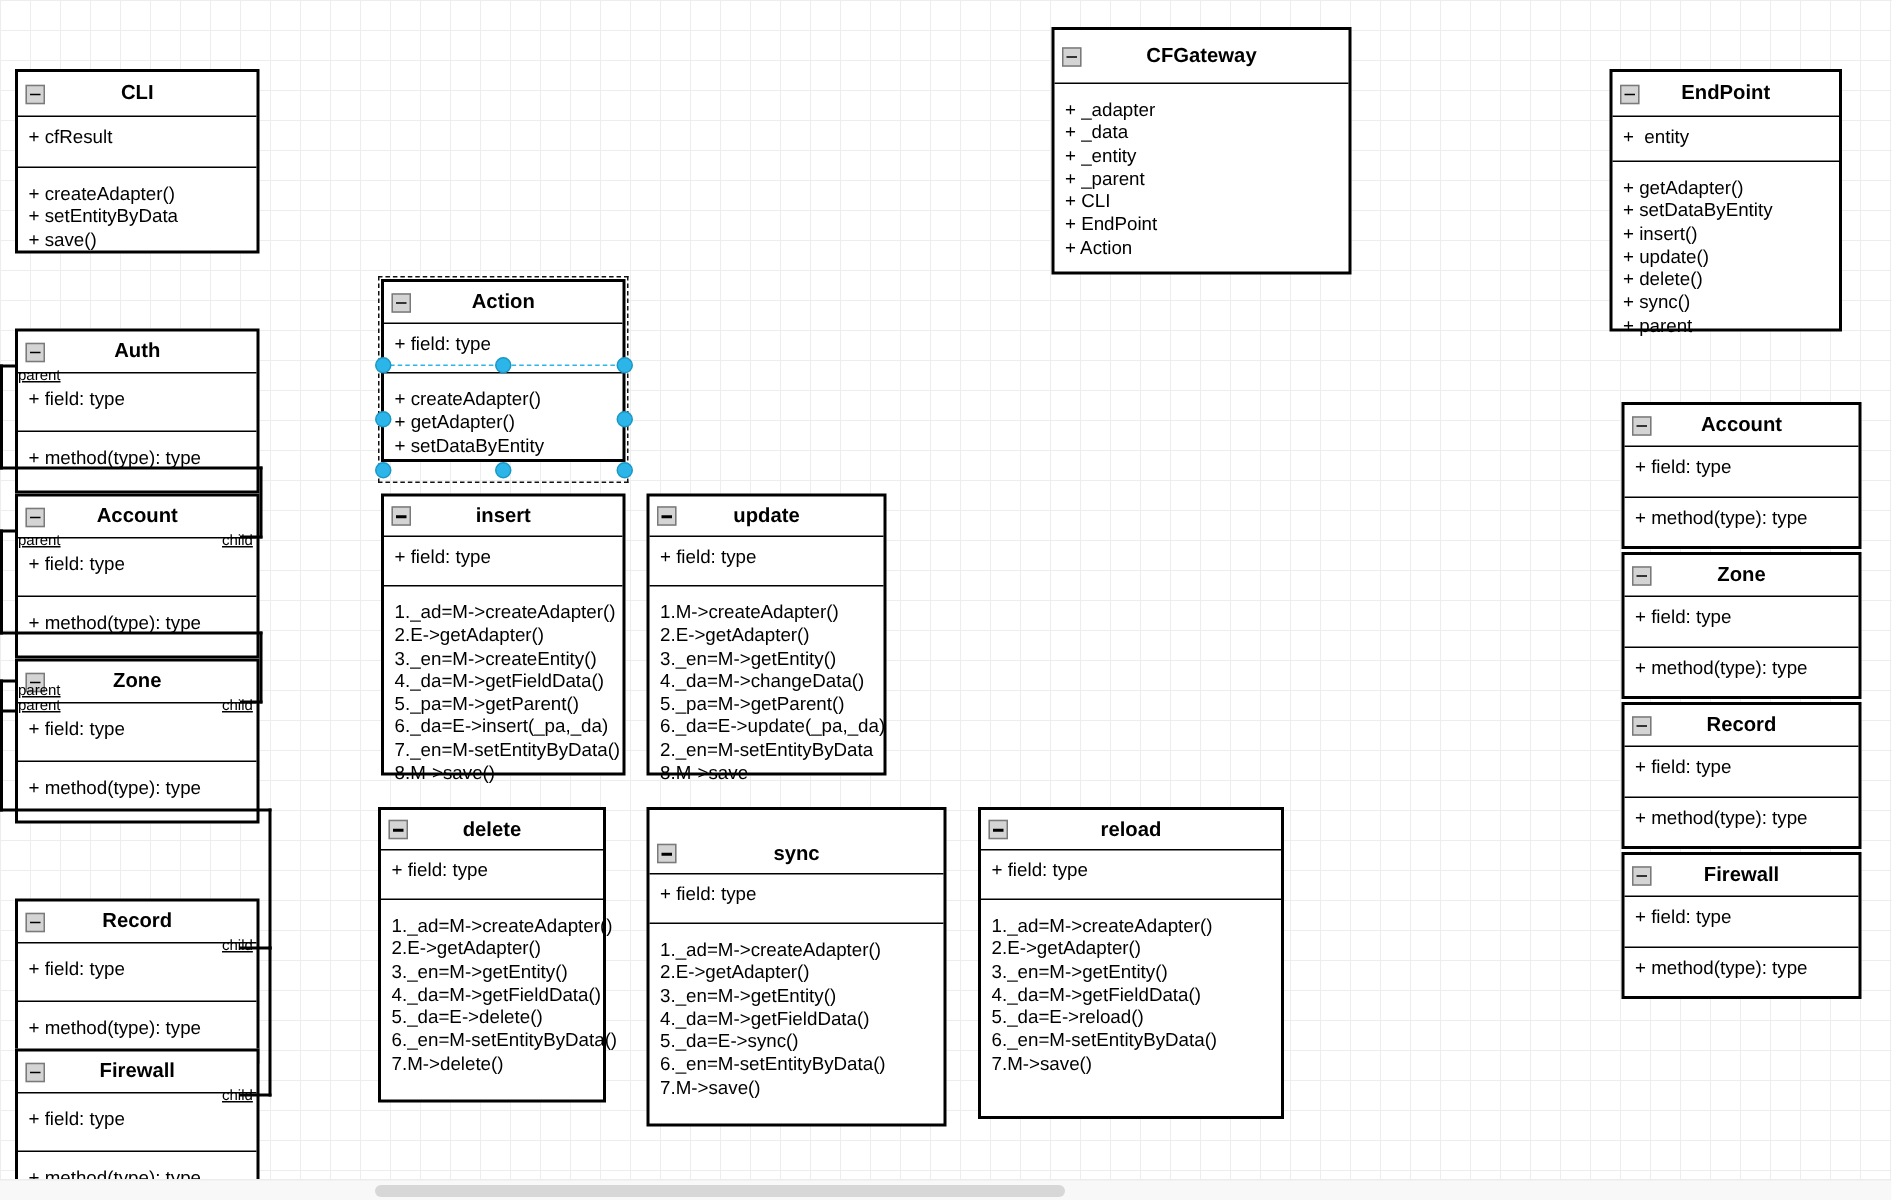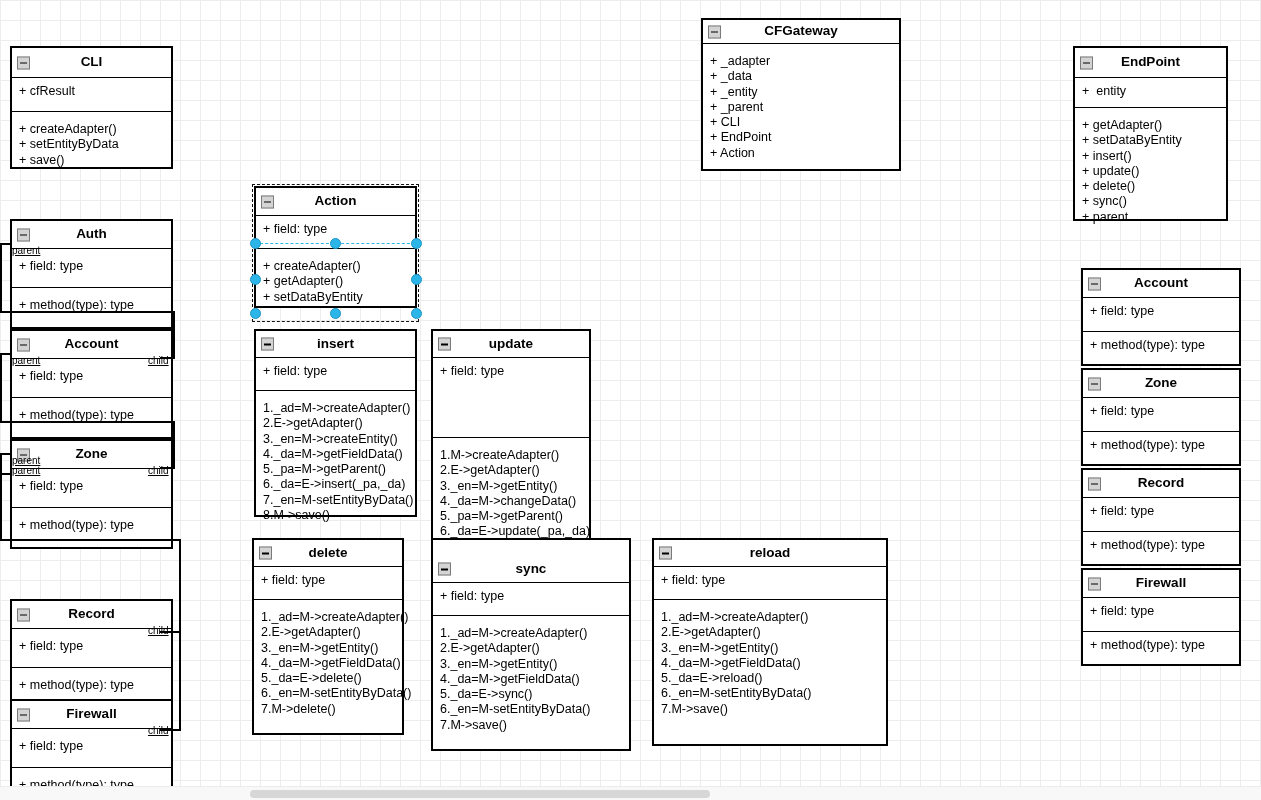--- a/index.html
+++ b/index.html
@@ -256,21 +256,21 @@
         </div>
       </div>
       <div class="uml" style="left: 431px; top: 329px; width: 160px;">
         <div class="uml-title" style="height: 27px;">
           <span class="collapse-icon"></span>
           <span>update</span>
         </div>
         <div class="uml-sec" style="height: 32px;">
           <div class="row">+ field: type</div>
         </div>
-        <div class="uml-sec pad-top" style="height: 125px; margin-top: 47px;">
+        <div class="uml-sec pad-top" style="height: 125px;">
           <div class="row">1.M-&gt;createAdapter()</div>
           <div class="row">2.E-&gt;getAdapter()</div>
           <div class="row">3._en=M-&gt;getEntity()</div>
           <div class="row">4._da=M-&gt;changeData()</div>
           <div class="row">5._pa=M-&gt;getParent()</div>
           <div class="row">6._da=E-&gt;update(_pa,_da)</div>
           <div class="row">2._en=M-setEntityByData</div>
           <div class="row">8.M-&gt;save</div>
         </div>
       </div>
@@ -303,40 +303,40 @@
         <div class="uml-sec pad-top" style="height: 134px;">
           <div class="row">1._ad=M-&gt;createAdapter()</div>
           <div class="row">2.E-&gt;getAdapter()</div>
           <div class="row">3._en=M-&gt;getEntity()</div>
           <div class="row">4._da=M-&gt;getFieldData()</div>
           <div class="row">5._da=E-&gt;sync()</div>
           <div class="row">6._en=M-setEntityByData()</div>
           <div class="row">7.M-&gt;save()</div>
         </div>
       </div>
-      <div class="uml" style="left: 652px; top: 538px; width: 236px;">
+      <div class="uml" style="left: 652px; top: 538px; width: 204px;">
         <div class="uml-title" style="height: 27px;">
           <span class="collapse-icon"></span>
           <span>reload</span>
         </div>
         <div class="uml-sec" style="height: 32px;">
           <div class="row">+ field: type</div>
         </div>
         <div class="uml-sec pad-top" style="height: 145px;">
           <div class="row">1._ad=M-&gt;createAdapter()</div>
           <div class="row">2.E-&gt;getAdapter()</div>
           <div class="row">3._en=M-&gt;getEntity()</div>
           <div class="row">4._da=M-&gt;getFieldData()</div>
           <div class="row">5._da=E-&gt;reload()</div>
           <div class="row">6._en=M-setEntityByData()</div>
           <div class="row">7.M-&gt;save()</div>
         </div>
       </div>
       <div class="uml" style="left: 701px; top: 18px; width: 200px;">
-        <div class="uml-title" style="height: 24px;">
+        <div class="uml-title" style="height: 36px;">
           <span class="collapse-icon"></span>
           <span>CFGateway</span>
         </div>
         <div class="uml-sec pad-top" style="height: 125px;">
           <div class="row">+ _adapter</div>
           <div class="row">+ _data</div>
           <div class="row">+ _entity</div>
           <div class="row">+ _parent</div>
           <div class="row">+ CLI</div>
           <div class="row">+ EndPoint</div>

